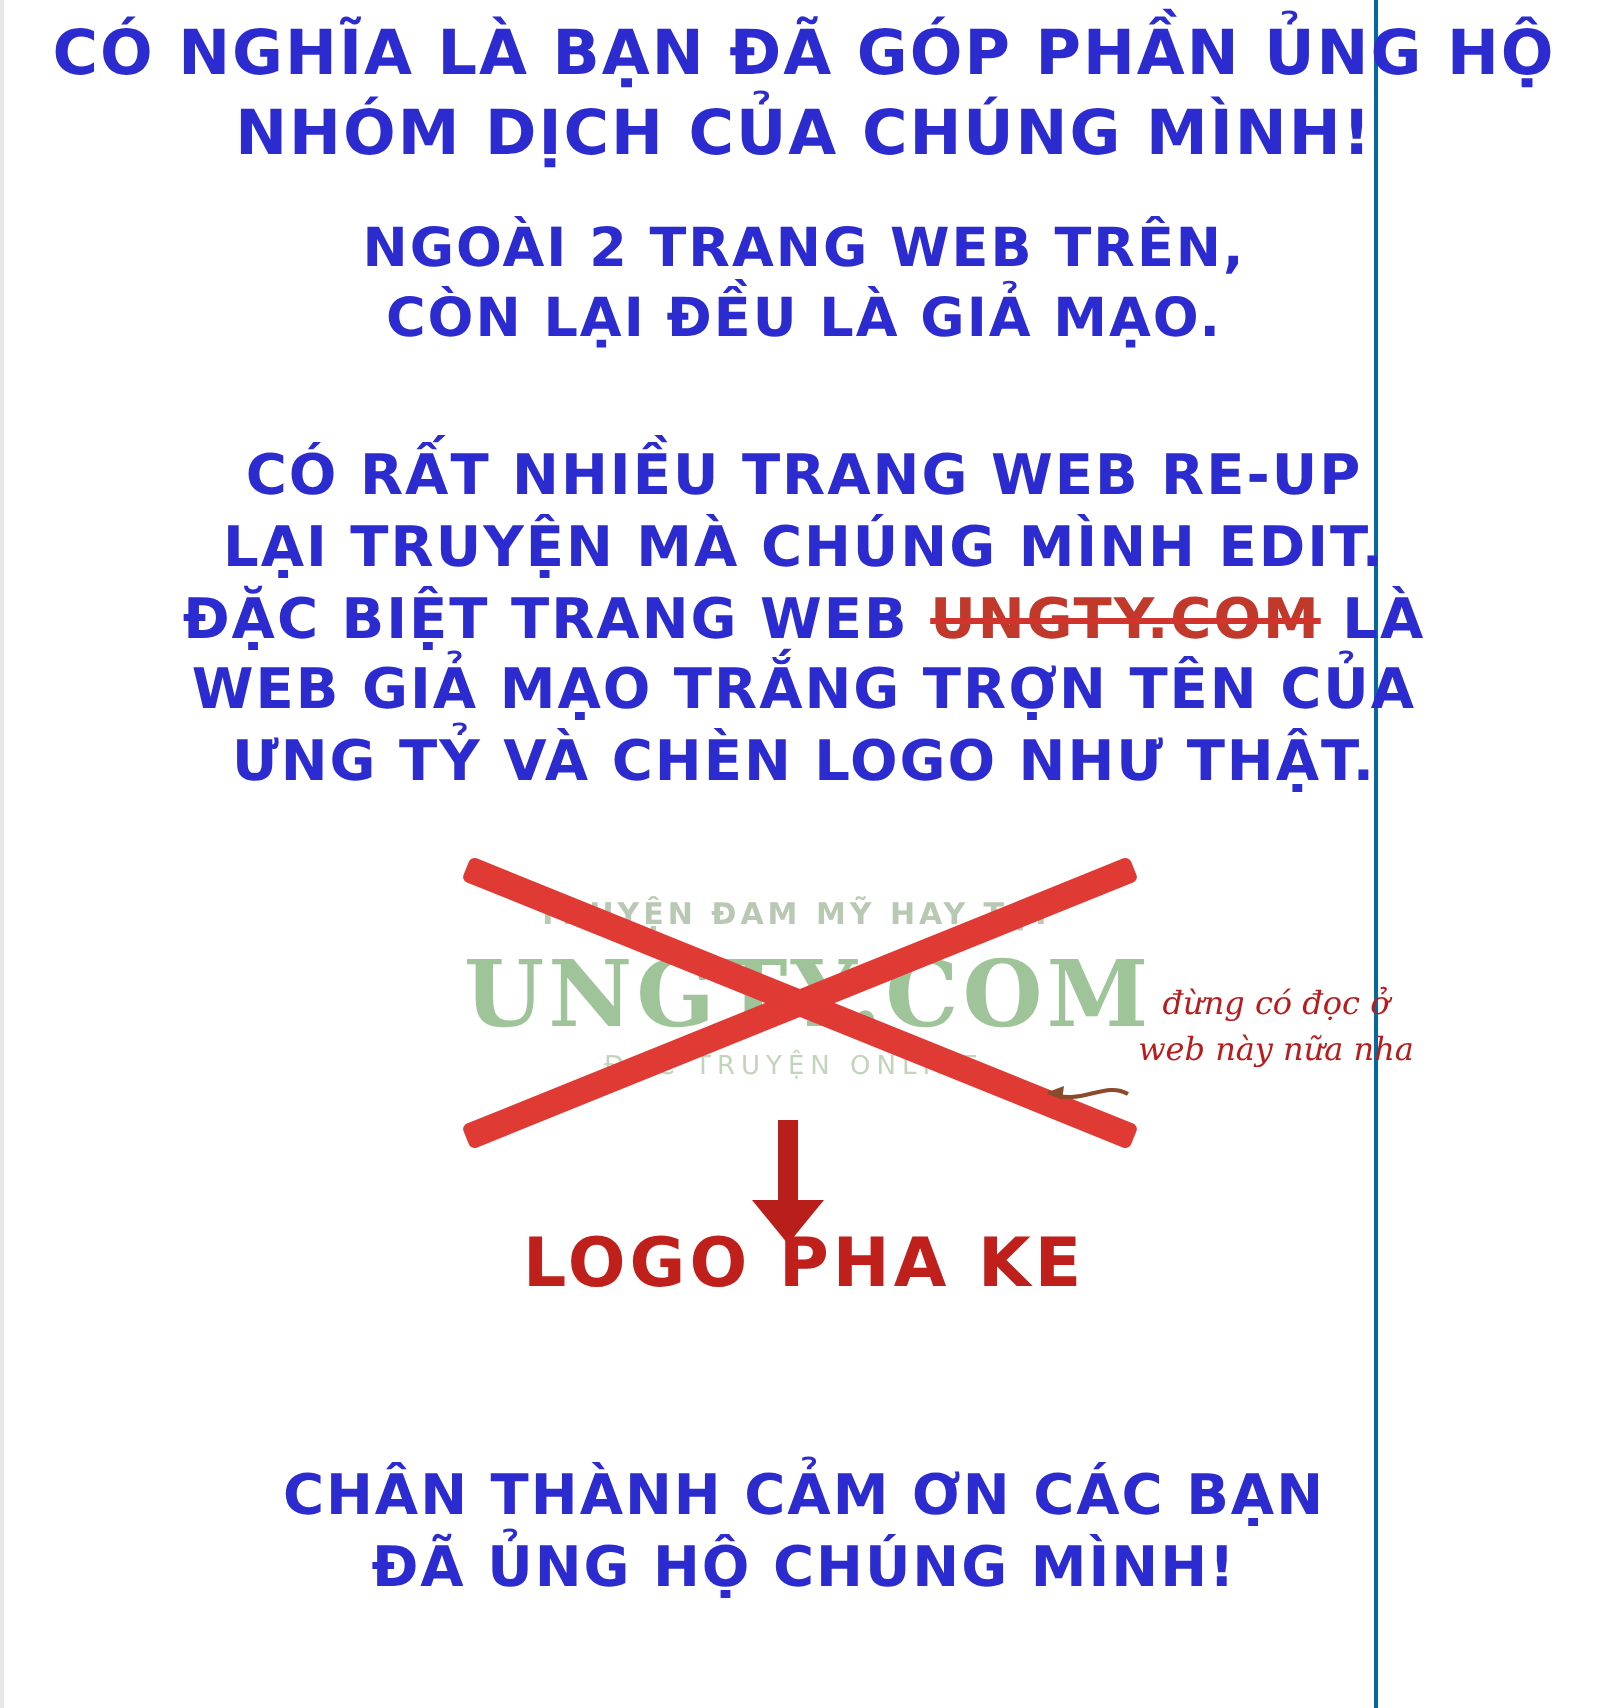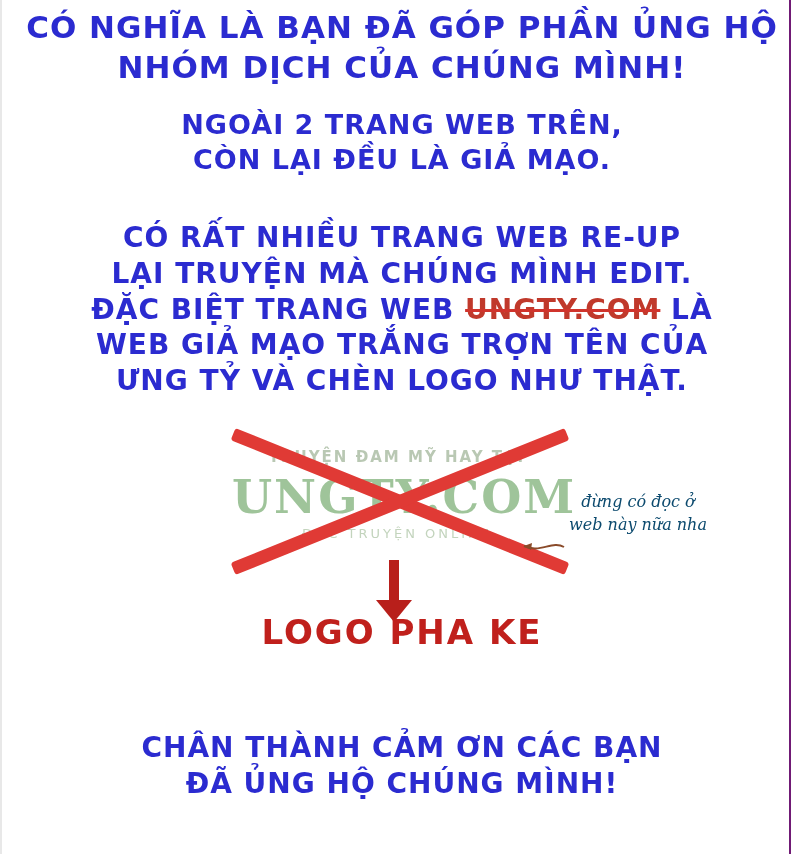--- a/index.html
+++ b/index.html
@@ -8,26 +8,26 @@
     background: #ffffff;
   }
   body {
     width: 800px;
     height: 854px;
     font-family: "DejaVu Sans", sans-serif;
     overflow: hidden;
   }
   .page {
     position: relative;
-    width: 791px;
+    width: 689px;
     height: 854px;
     background: #ffffff;
     box-sizing: border-box;
     border-left: 2px solid #e8e8e8;
-    border-right: 2px solid #701a75;
+    border-right: 2px solid #0369a1;
   }
 
   .block {
     text-align: center;
     color: #2b2bd0;
     font-family: "DejaVu Sans", sans-serif;
     font-weight: bold;
     letter-spacing: 1px;
     line-height: 1.28;
     text-transform: uppercase;
@@ -136,21 +136,21 @@
     transform: rotate(-22deg);
     transform-origin: center;
   }
 
   
   .note {
     position: absolute;
     top: 490px;
     left: 556px;
     width: 160px;
-    color: #0c4a6e;
+    color: #b91c1c;
     font-family: "DejaVu Serif", serif;
     font-style: italic;
     font-size: 16px;
     line-height: 1.45;
     text-align: center;
   }
   .note-arrow {
     position: absolute;
     top: 538px;
     left: 520px;

